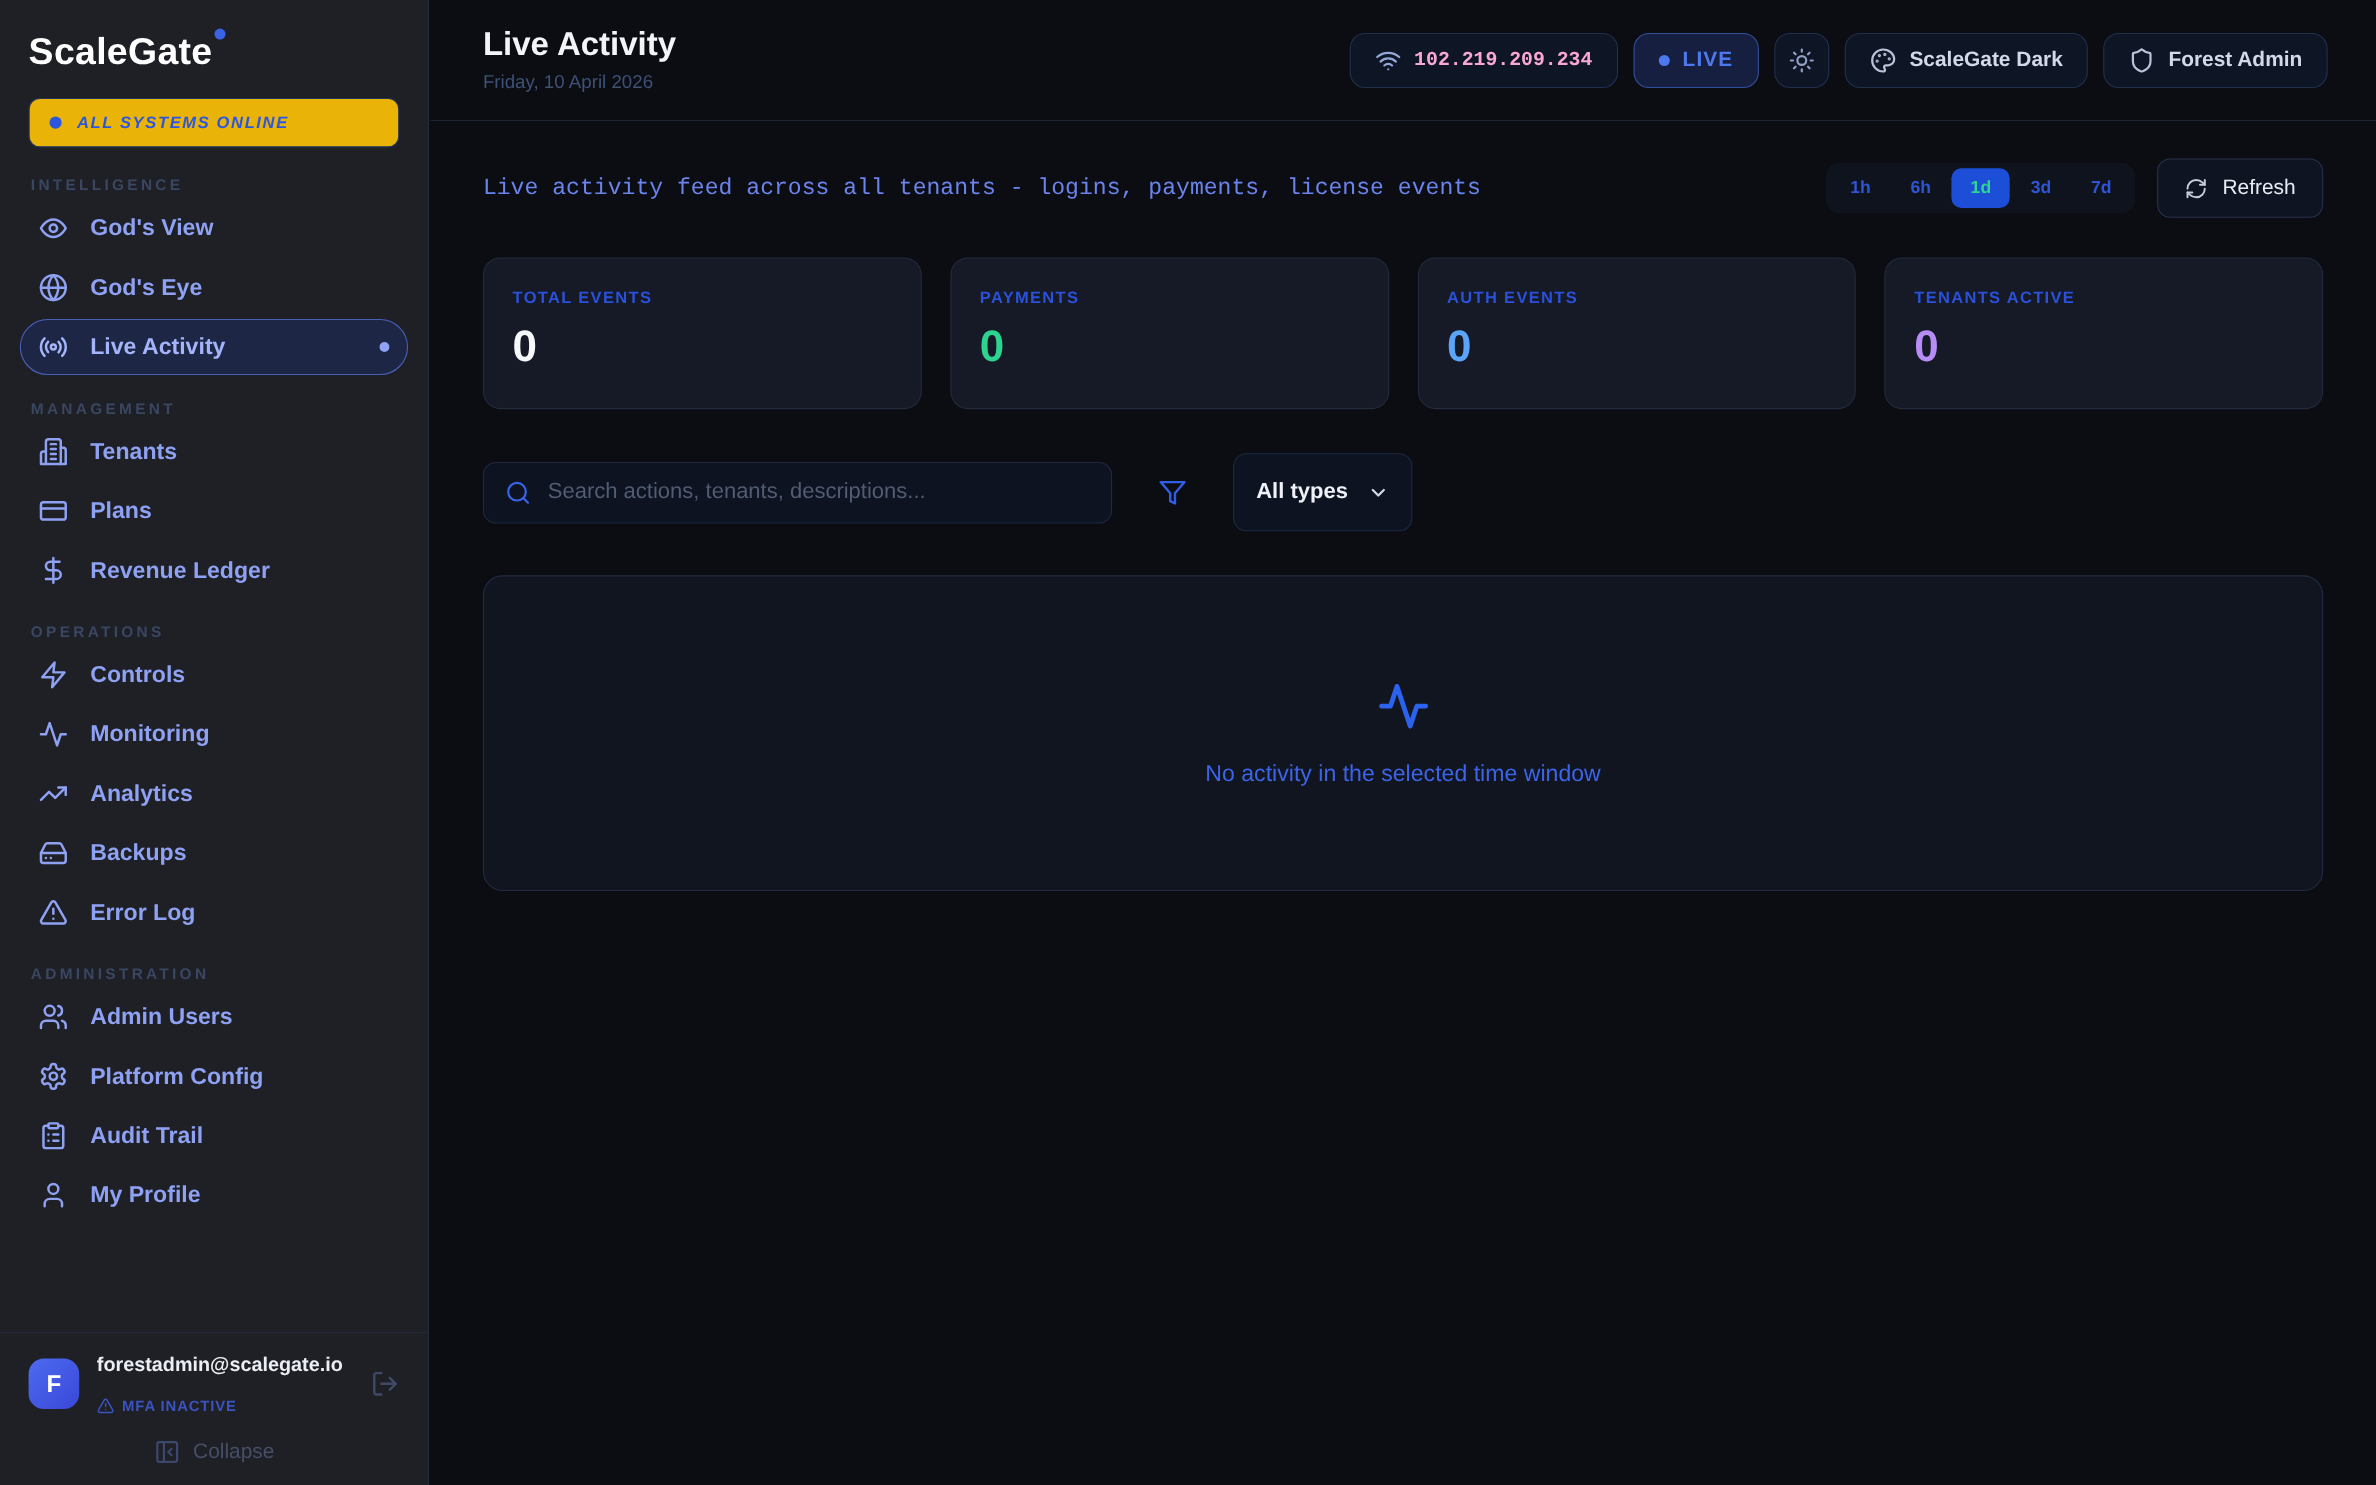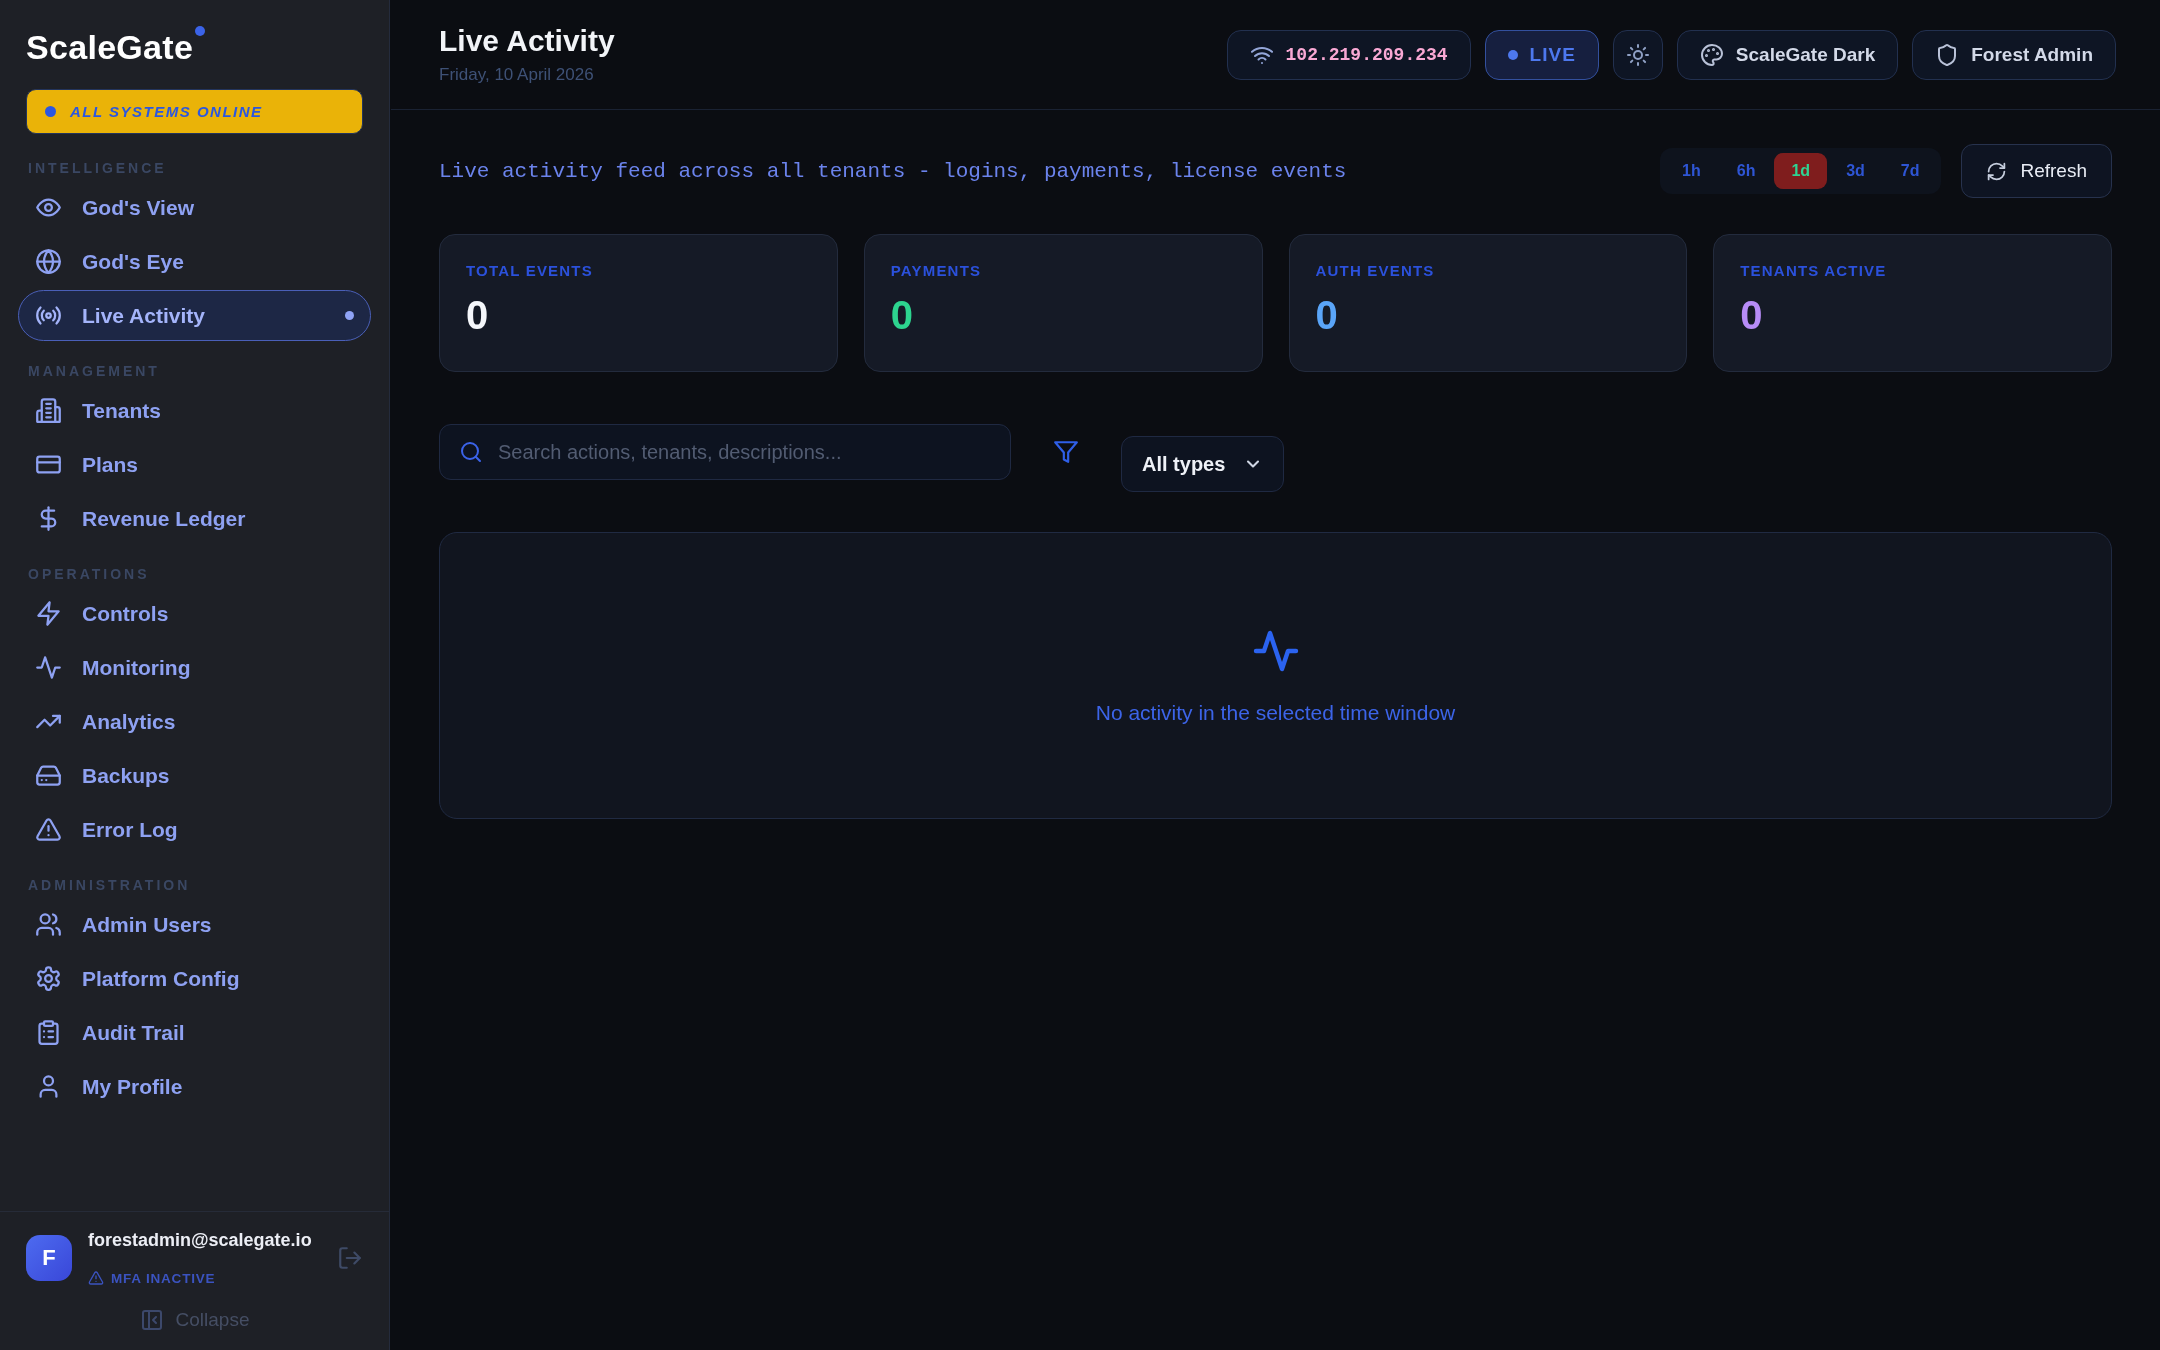--- a/index.html
+++ b/index.html
@@ -94,21 +94,21 @@
   .feed-row { display:flex; align-items:center; justify-content:space-between; }
   .feed-desc { color:#6b83ec; font-size:21px;font-family:Liberation Mono, monospace; }
   .feed-controls { display:flex; align-items:center; gap:20px; }
   .range-group {
     background:#0e131d; border-radius:12px; padding:5px; display:flex; gap:2px;
   }
   .range-chip {
     padding:9px 17px; font-size:16px; font-weight:bold; color:#2e55d4;
     border-radius:9px; cursor:pointer;
   }
-  .range-chip.selected { background:#7f1d1d; color:#2ed492; }
+  .range-chip.selected { background:#1d4ed8; color:#2ed492; }
   .refresh-btn {
     height:54px; padding:0 24px; border-radius:12px;
     background:#0e1422; border:1px solid #27324d;
     display:flex; align-items:center; gap:13px;
     color:#e8ecf4; font-size:19px; cursor:pointer;
   }
   .refresh-btn svg { color:#c6cede; }
 
   .stats-row { margin-top:36px; display:grid; grid-template-columns:repeat(4,1fr); gap:26px; }
   .stat-card {
@@ -125,23 +125,23 @@
     display:flex; align-items:center; gap:15px; padding:0 19px;
   }
   .search-box svg { color:#3b63e8; }
   .search-box input {
     flex:1; background:transparent; border:none; outline:none;
     color:#c7cede; font-size:20px; font-family:"Liberation Sans",sans-serif;
   }
   .search-box input::placeholder { color:#525c72; }
   .funnel { color:#2f5fe8; cursor:pointer; }
   .type-select {
-    height:56px; padding:0 20px; border-radius:12px;
+    height:71px; padding:0 20px; border-radius:12px;
     background:#0d1320; border:1px solid #1f2942;
-    display:flex; align-items:center; gap:18px; cursor:pointer;margin-top:24px;
+    display:flex; align-items:center; gap:18px; cursor:pointer;
   }
   .type-select .sel-label { color:#eef1f7; font-size:20px; font-weight:bold; }
   .type-select svg { color:#cfd6e4; }
 
   .activity-panel {
     margin-top:40px; height:287px; border-radius:18px;
     background:#11151f; border:1px solid #202a42;
     display:flex; flex-direction:column; align-items:center; justify-content:center; gap:26px;
   }
   .activity-panel .big-icon { color:#2b63f0; }

